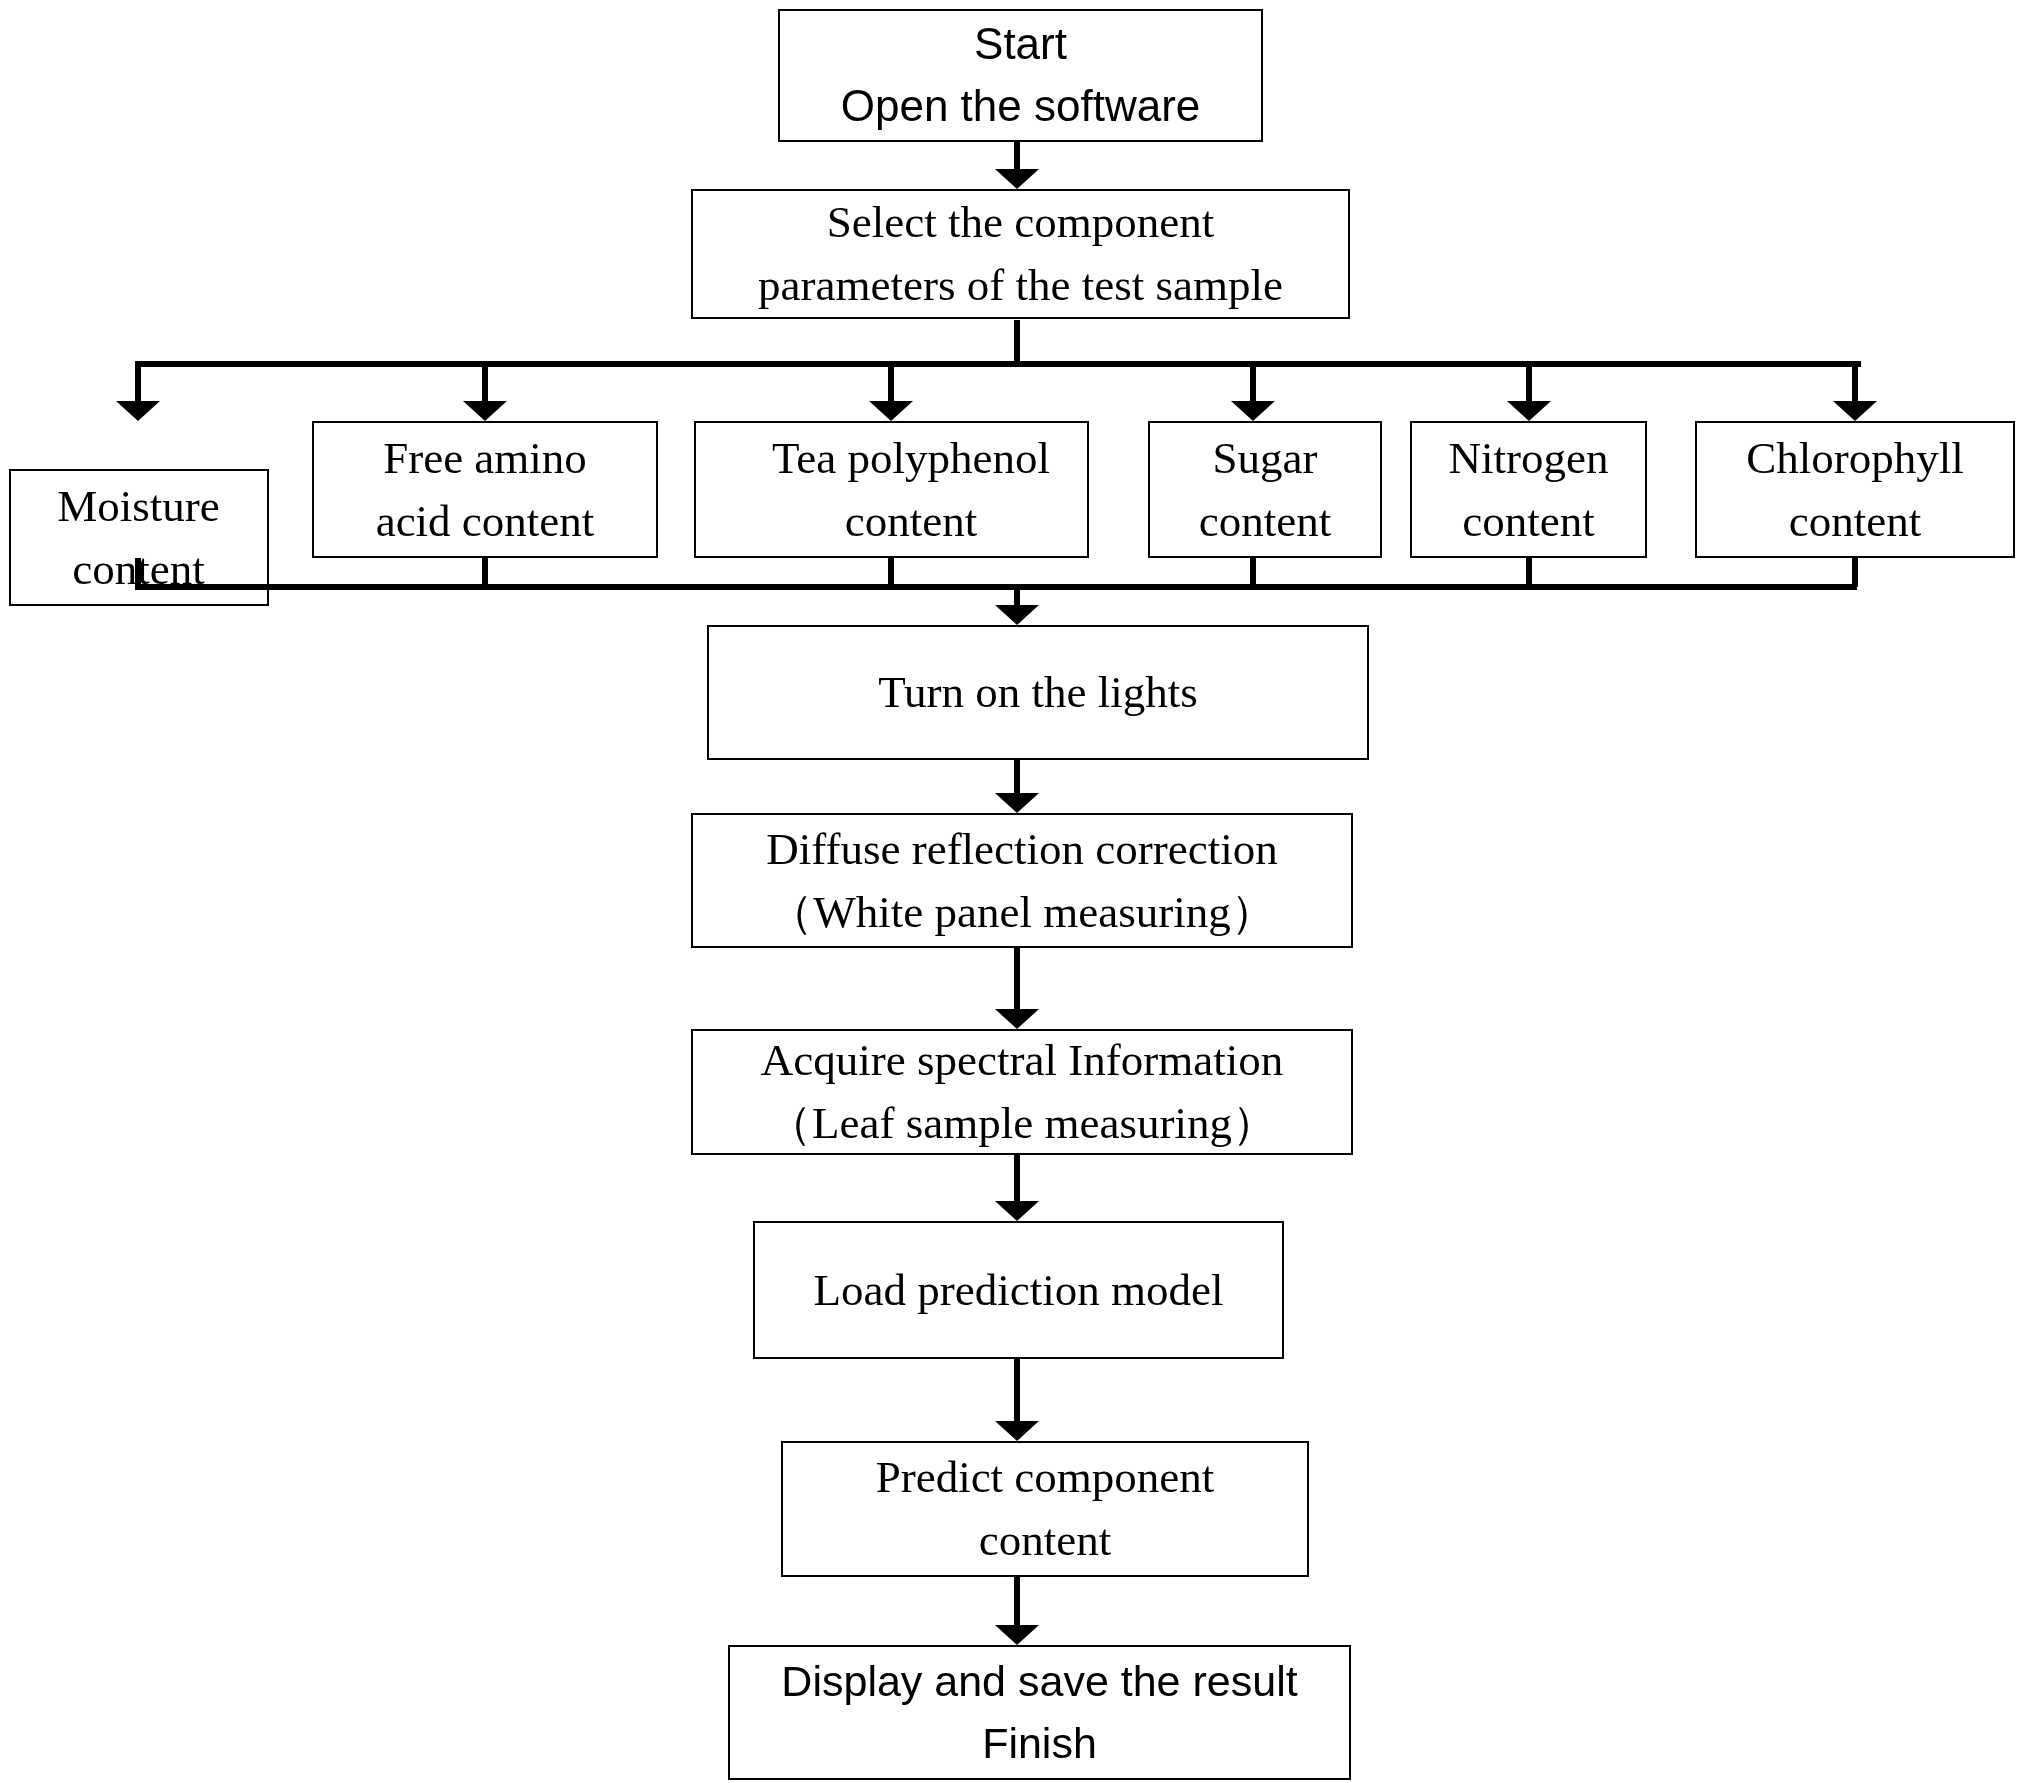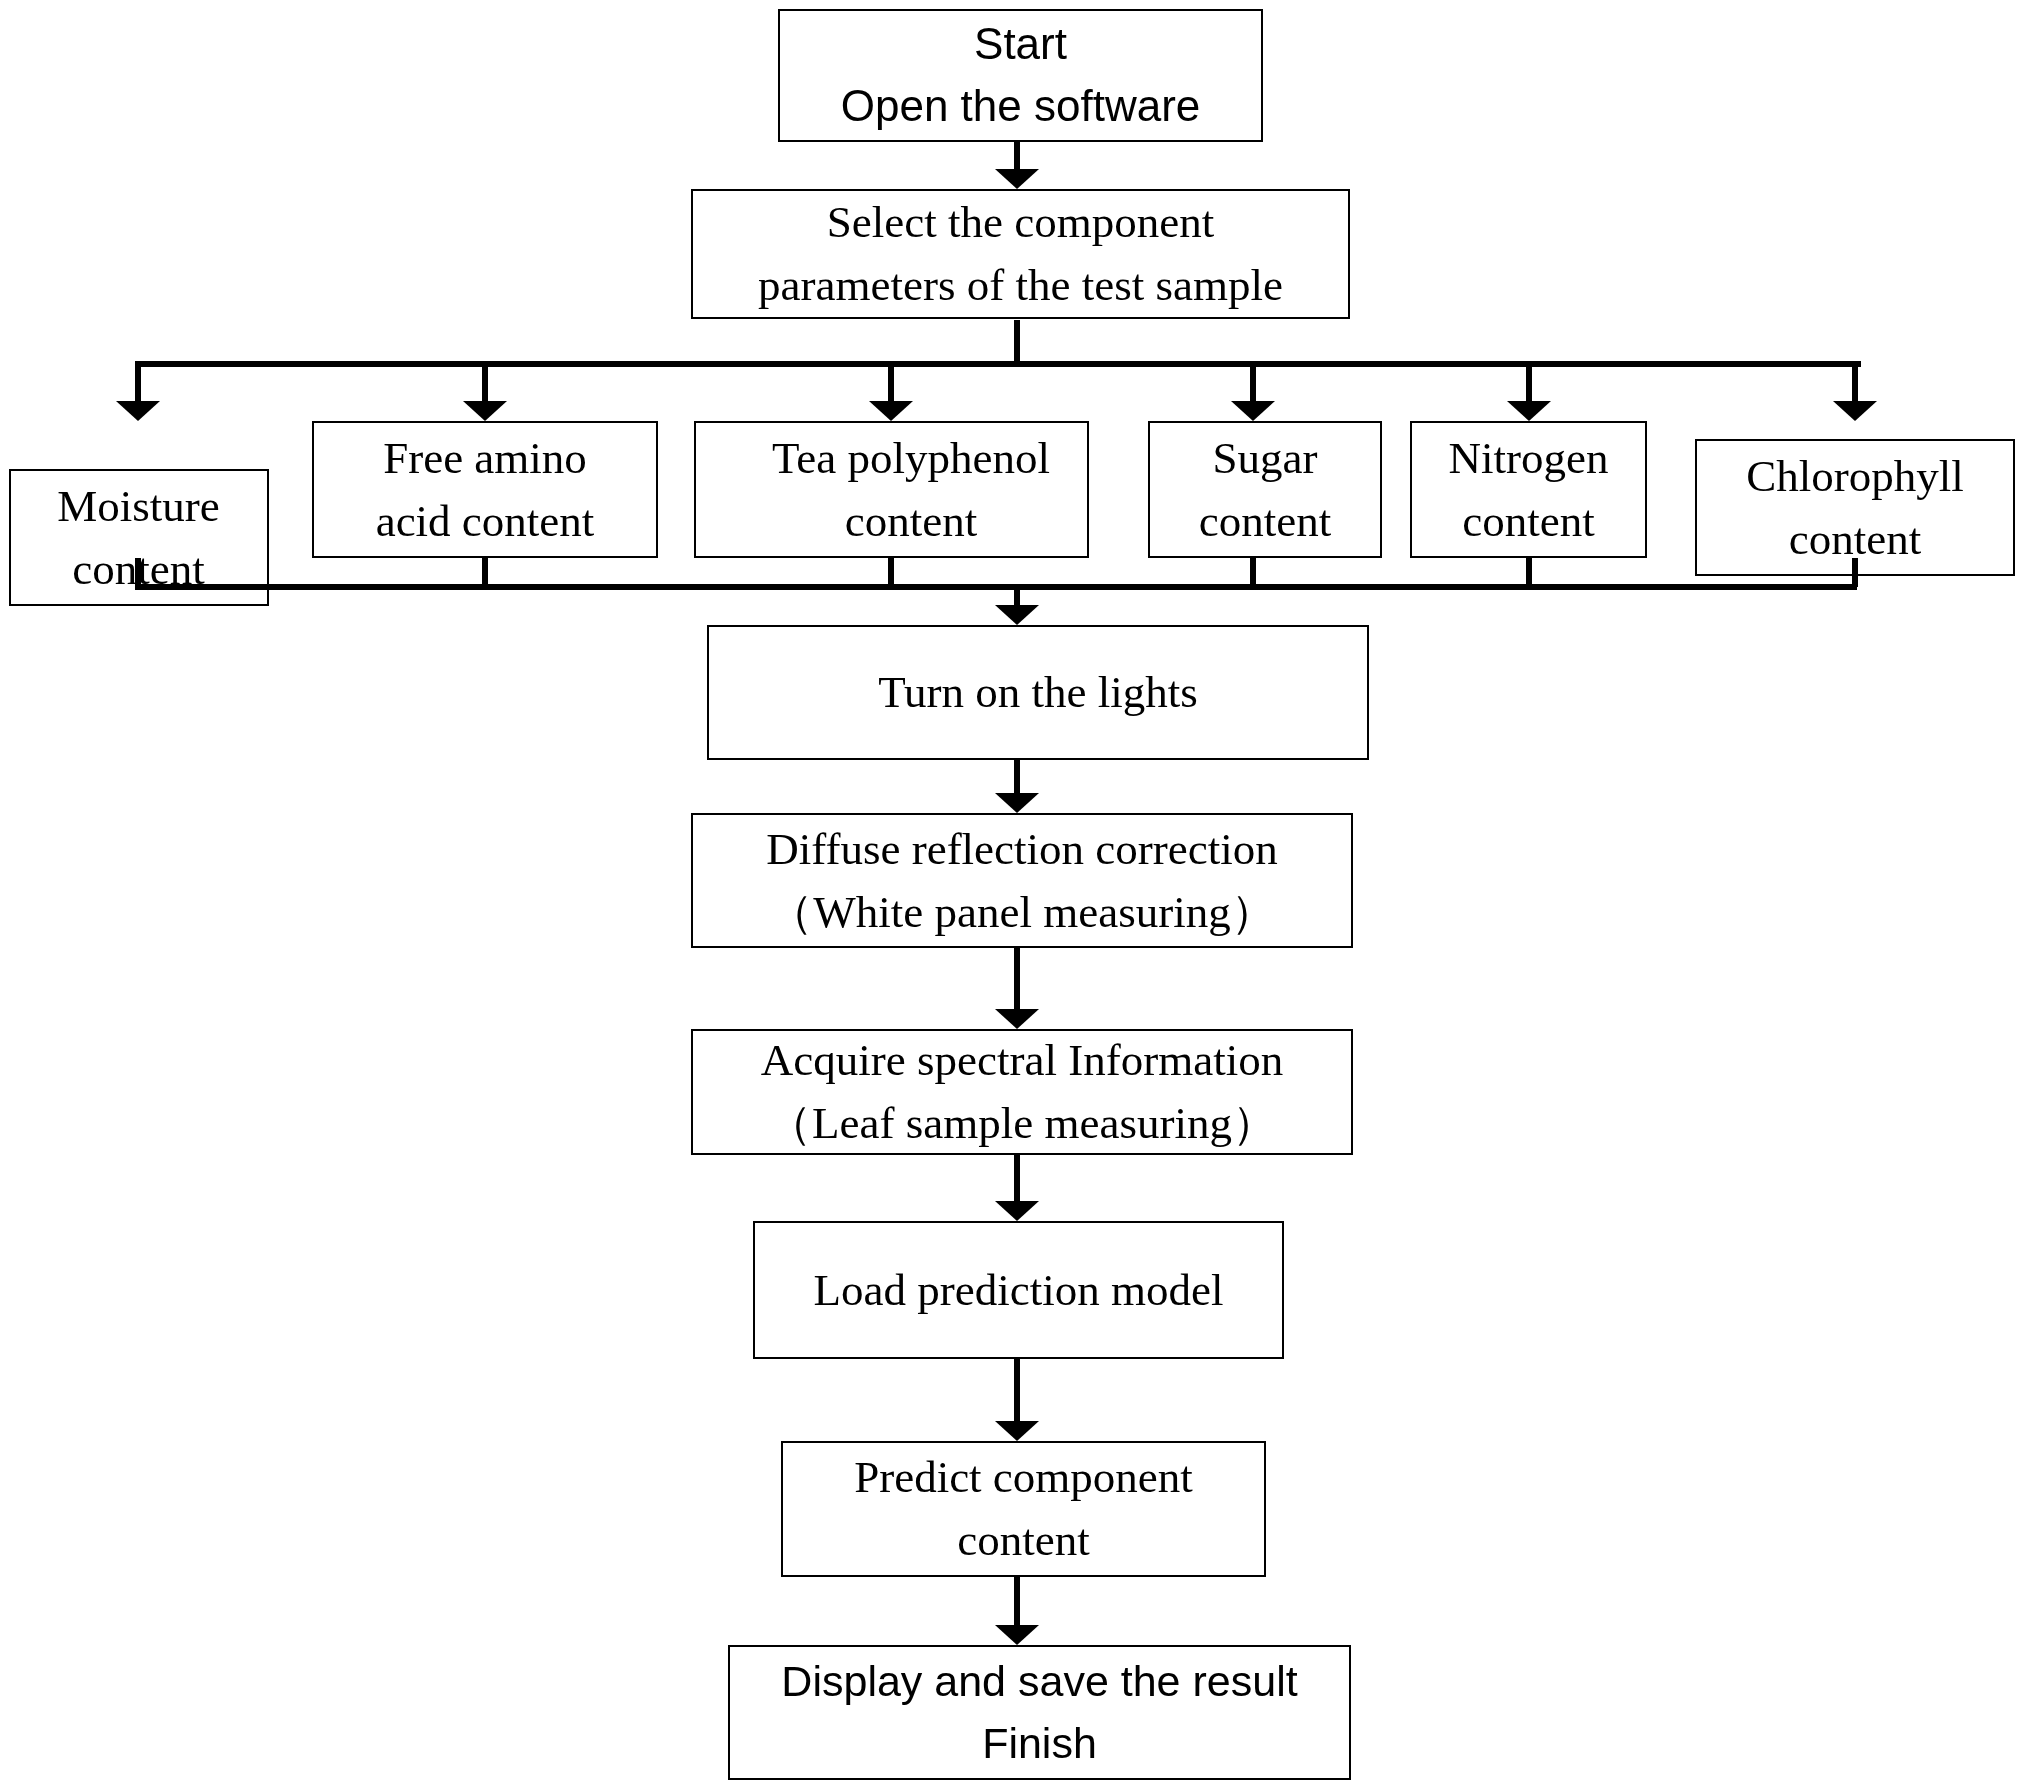--- a/index.html
+++ b/index.html
@@ -41,26 +41,26 @@
     border-top: 20px solid #000;
   }
   
   #n-start    { left: 778px; top: 8.5px;   width: 485px; height: 133px; }
   #n-select   { left: 691px;  top: 189px;  width: 659px; height: 130px; }
   #n-moisture { left: 8.5px;   top: 421px;  width: 260px; height: 137px; margin-top: 48px; }
   #n-free     { left: 312px;  top: 421px;  width: 346px; height: 137px; }
   #n-tea      { left: 694px;  top: 421px;  width: 395px; height: 137px; padding-left: 39px; }
   #n-sugar    { left: 1148px; top: 421px;  width: 234px; height: 137px; }
   #n-nitrogen { left: 1410px; top: 421px;  width: 237px; height: 137px; }
-  #n-chloro   { left: 1695px; top: 421px;  width: 320px; height: 137px; margin-top: 18px; }
+  #n-chloro   { left: 1695px; top: 421px;  width: 320px; height: 137px; }
   #n-lights   { left: 691px;  top: 625px;  width: 662px; height: 135px; margin-left: 16px; }
   #n-diffuse  { left: 691px;  top: 813px; width: 662px; height: 135px; }
   #n-acquire  { left: 691px;  top: 1029px; width: 662px; height: 126px; }
   #n-load     { left: 753px; top: 1221px; width: 531px; height: 138px; }
-  #n-predict  { left: 781px; top: 1441px; width: 485px; height: 136px; }
+  #n-predict  { left: 781px; top: 1441px; width: 528px; height: 136px; }
   #n-display  { left: 728px; top: 1645px; width: 623px; height: 135px; font-size: 43px; }
 </style>
 </head>
 <body>
 
 <div class="canvas">
 
   <div class="node serif" id="n-select">Select the component
 parameters of the test sample</div>
   <div class="node sans" id="n-start">Start

